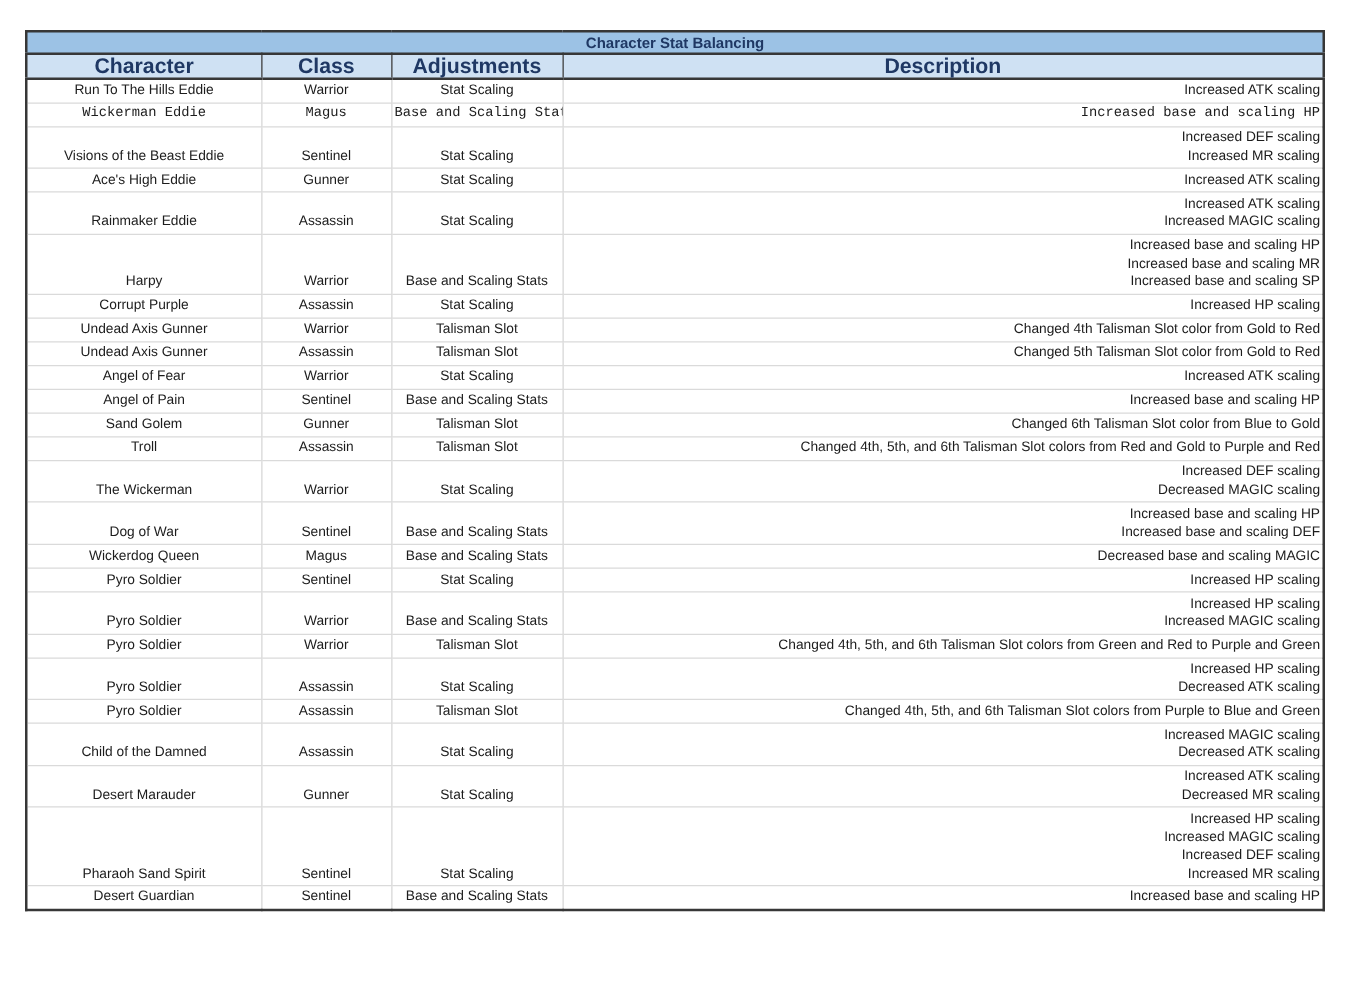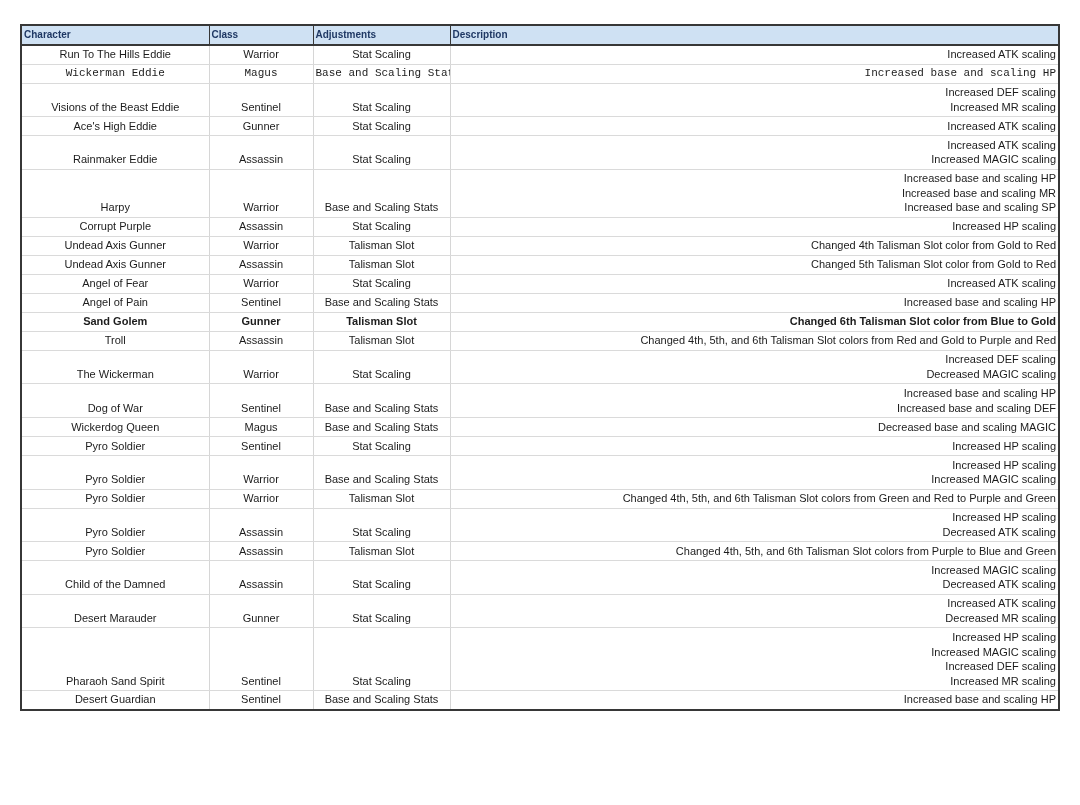--- a/index.html
+++ b/index.html
@@ -34,25 +34,25 @@
     line-height: 14px;
     height: 15px;
     padding: 0 2px 1px 2px;
     text-align: center;
     border-bottom: 2px solid #373737;
   }
   tr.header-row th {
     background: var(--header-bg);
     color: var(--header-text);
     font-weight: bold;
-    font-size: 10px;
+    font-size: 17px;
     line-height: 14px;
     height: 17px;
     padding: 0 2px 1px 2px;
-    text-align: left;
+    text-align: center;
     border: 1px solid #373737;
     border-bottom: 2px solid #373737;
   }
   tbody td {
     border-right: 1px solid #d6d6d6;
     border-bottom: 1px solid #dadada;
     vertical-align: bottom;
     text-align: center;
     font-size: 11px;
     line-height: 14.5px;
@@ -70,20 +70,23 @@
 <div class="canvas">
   <div class="sheet">
     <table class="balance">
       <colgroup>
         <col style="width:188px">
         <col style="width:104px">
         <col style="width:137px">
         <col style="width:609px">
       </colgroup>
       <thead>
+        <tr class="title-row">
+          <th colspan="4">Character Stat Balancing</th>
+        </tr>
         <tr class="header-row">
           <th>Character</th>
           <th>Class</th>
           <th>Adjustments</th>
           <th>Description</th>
         </tr>
       </thead>
       <tbody id="table-body">
           <tr style="height: 19px;">
             <td>Run To The Hills Eddie</td>
@@ -170,21 +173,21 @@
             </td>
           </tr>
           <tr style="height: 19px;">
             <td>Angel of Pain</td>
             <td>Sentinel</td>
             <td>Base and Scaling Stats</td>
             <td>
               <div class="desc-line">Increased base and scaling HP</div>
             </td>
           </tr>
-          <tr style="height: 19px; font-weight: bold;">
+          <tr style="height: 19px;">
             <td>Sand Golem</td>
             <td>Gunner</td>
             <td>Talisman Slot</td>
             <td>
               <div class="desc-line">Changed 6th Talisman Slot color from Blue to Gold</div>
             </td>
           </tr>
           <tr style="height: 19px;">
             <td>Troll</td>
             <td>Assassin</td>

